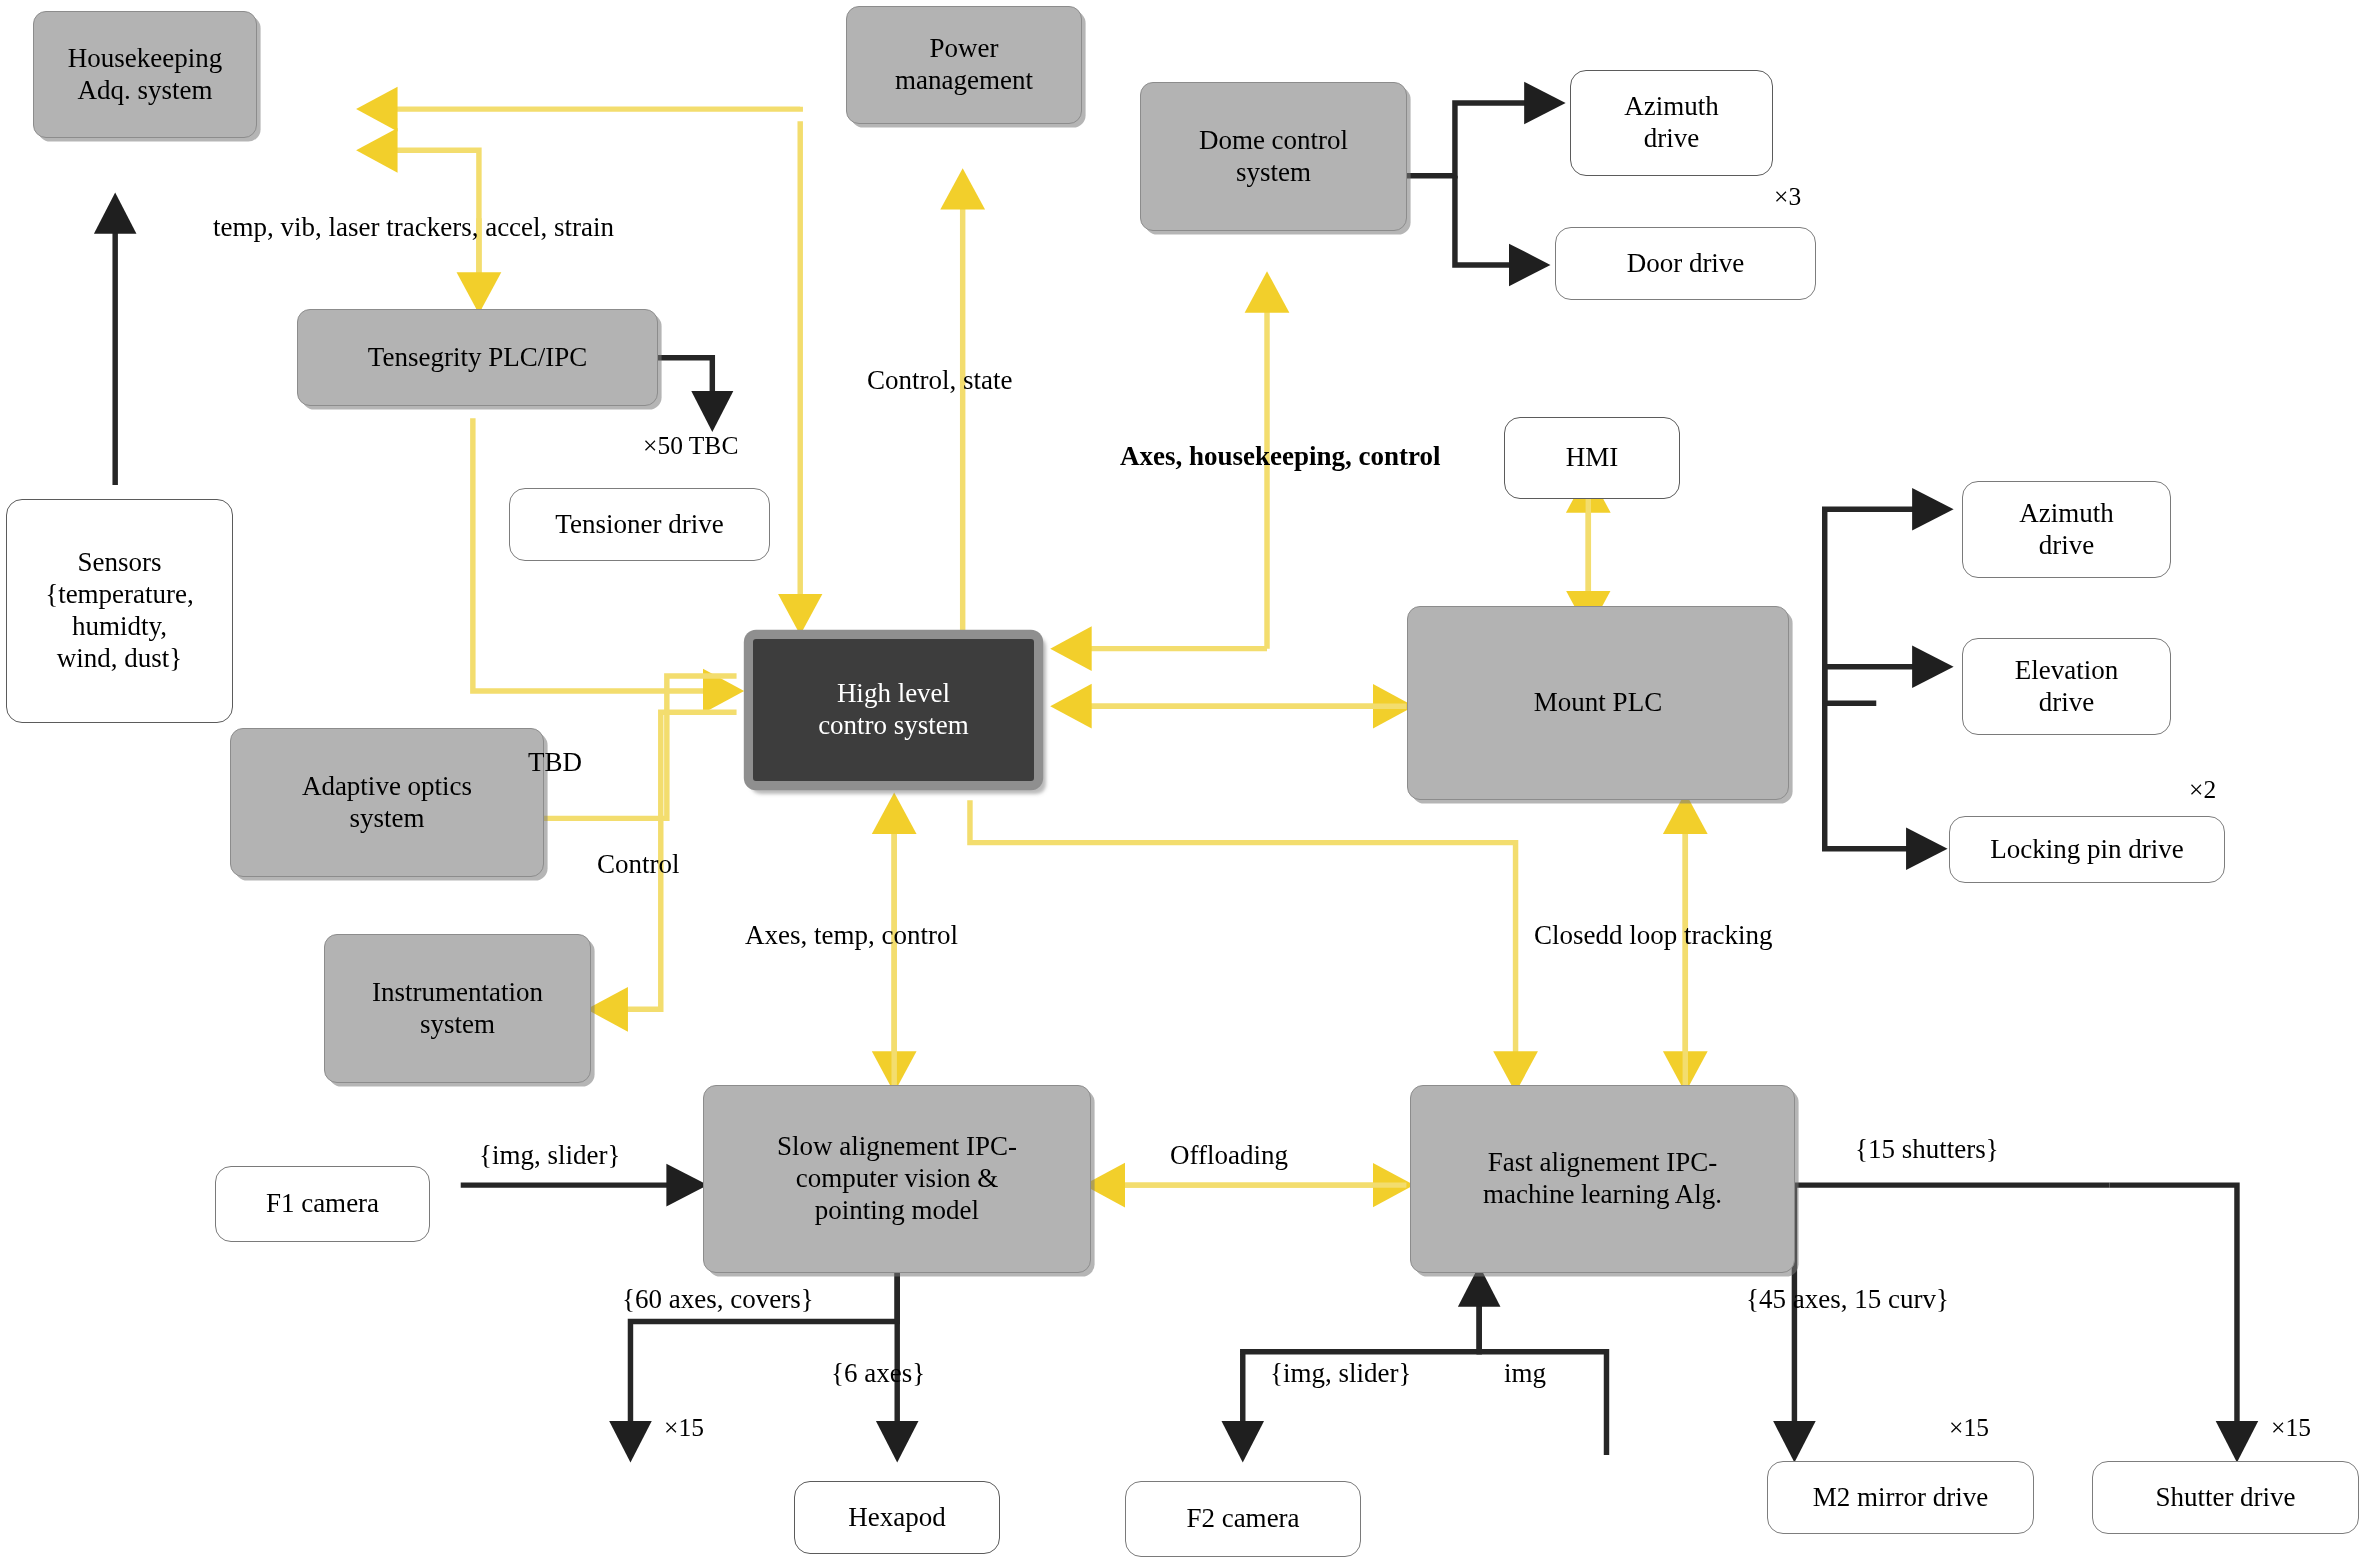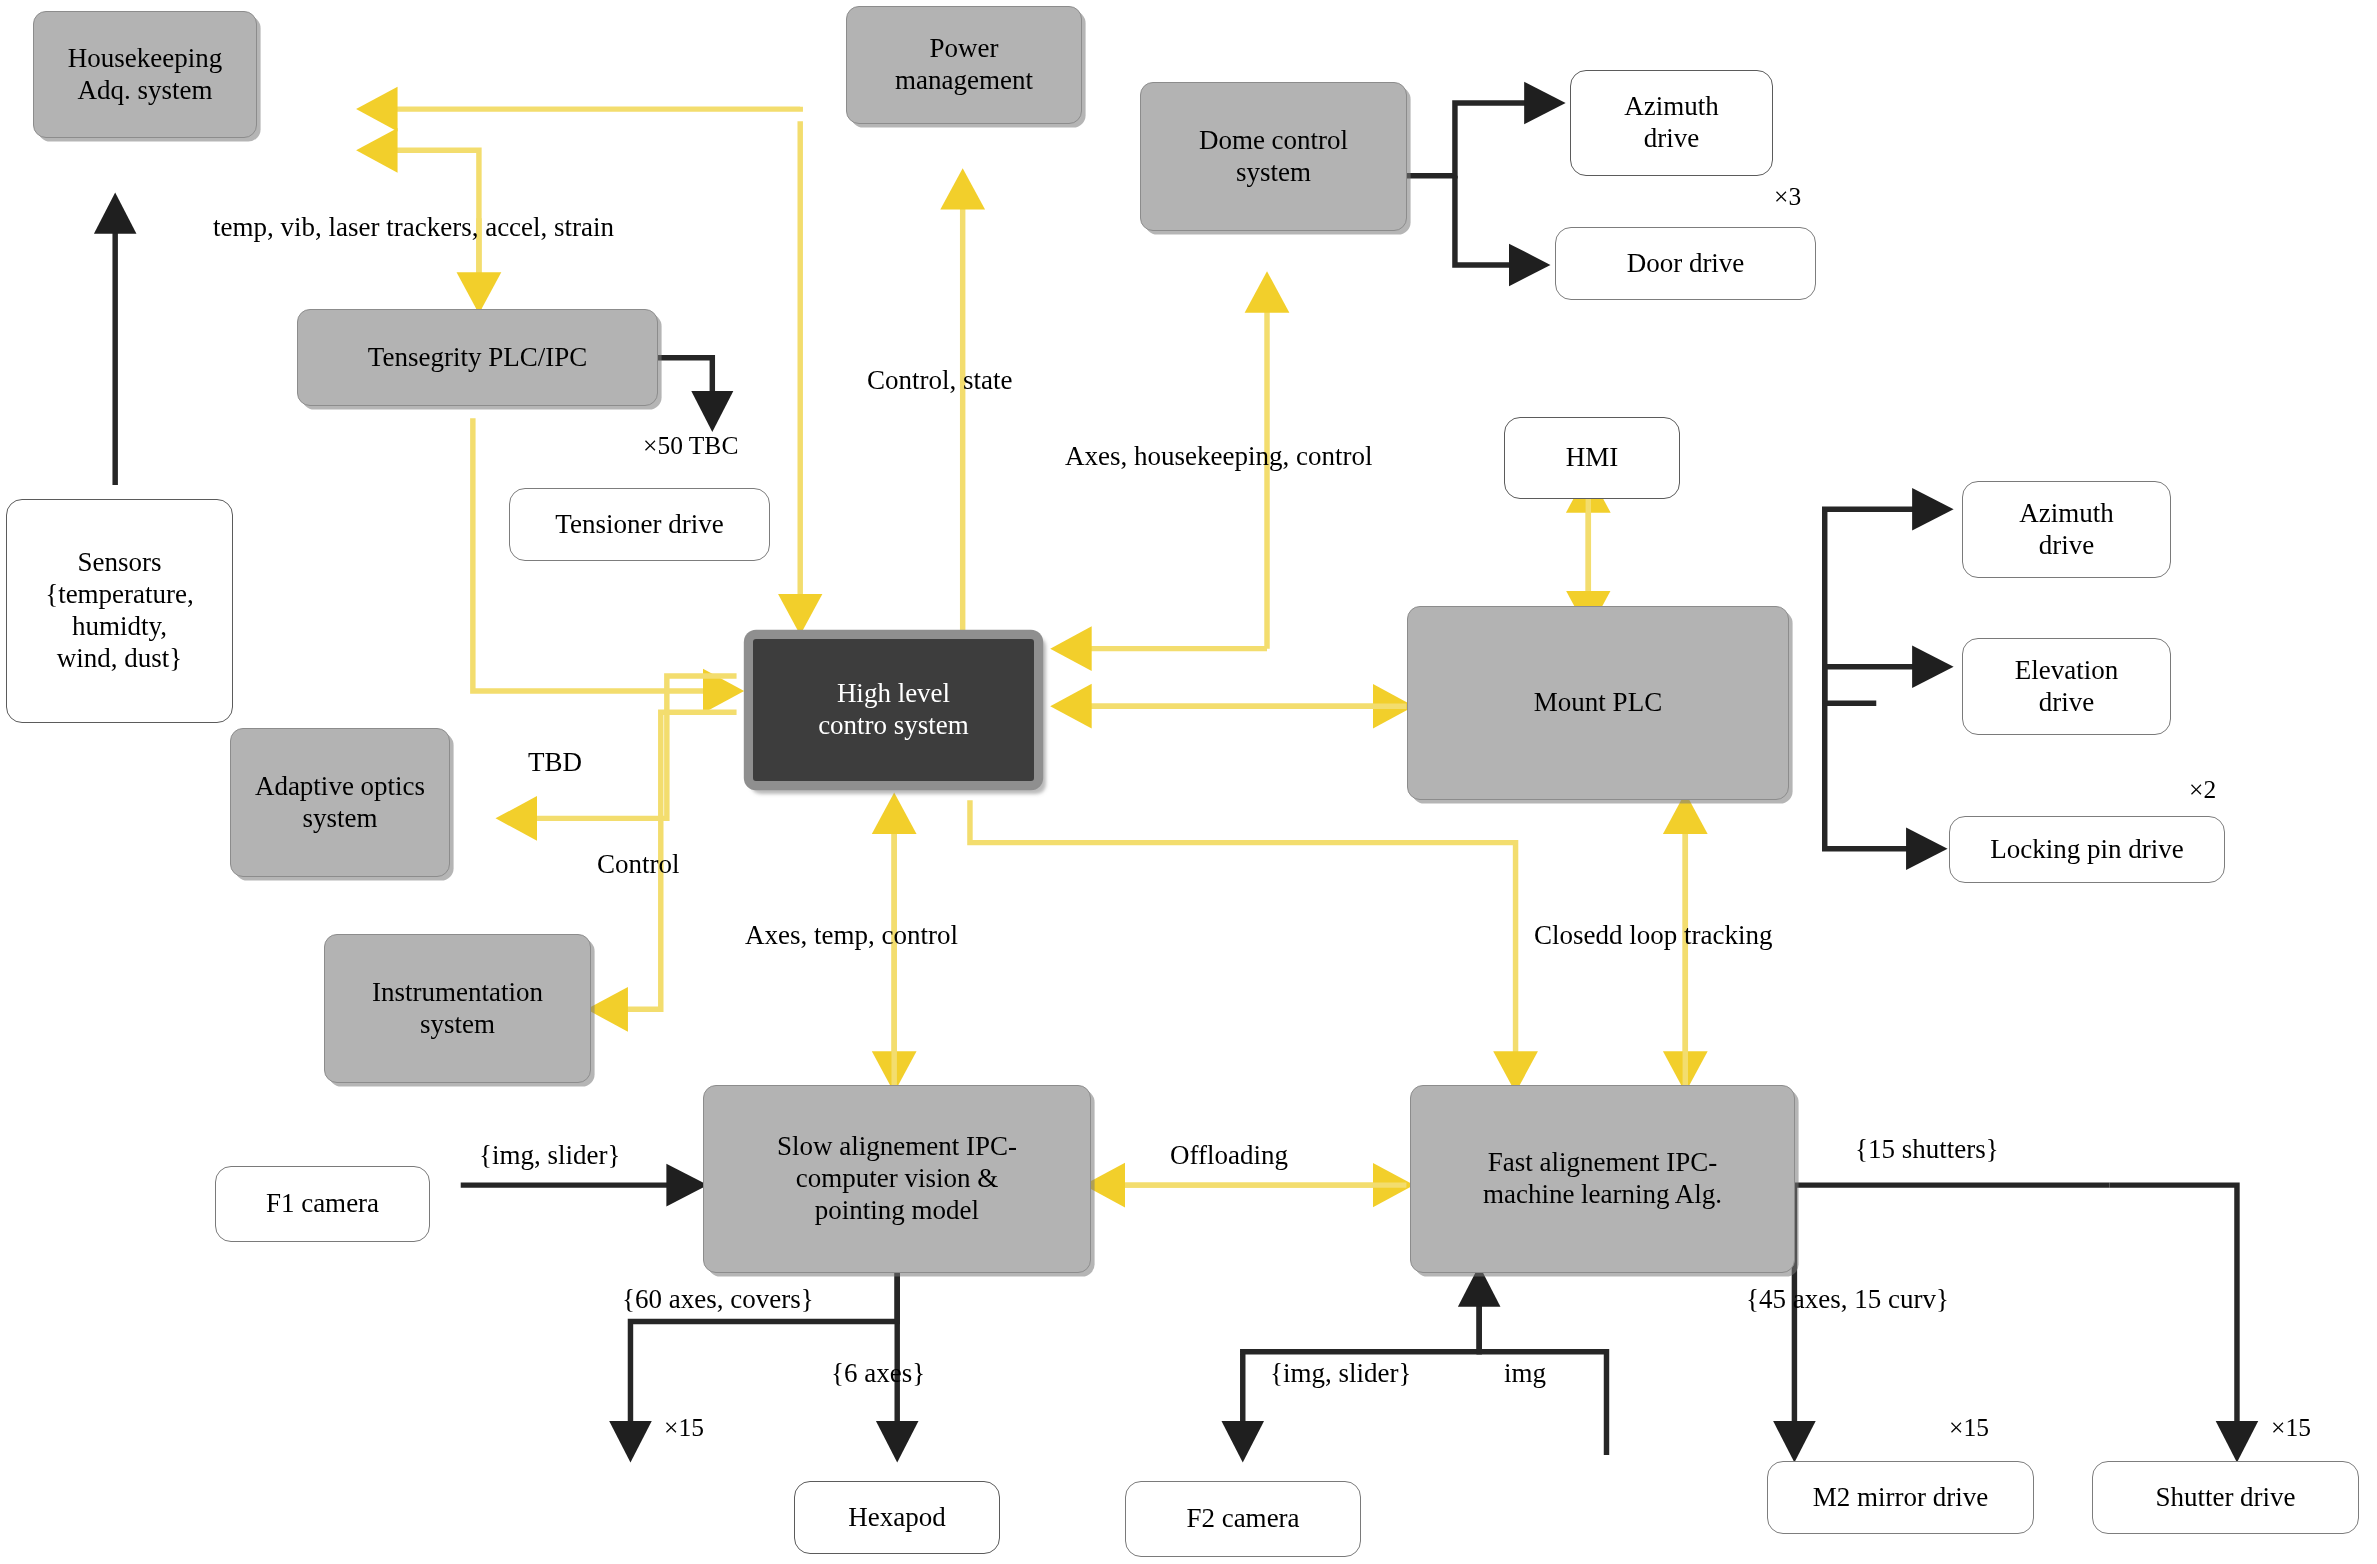--- a/index.html
+++ b/index.html
@@ -174,21 +174,21 @@
 
   <div class="node white thin" style="left:1962px;top:618px;width:209px;height:97px;">
     <span style="white-space:pre-line">Elevation
 drive</span>
     </div>
 
   <div class="node stack" style="left:1949px;top:816px;width:276px;height:67px;">
     <span style="white-space:pre-line">Locking pin drive</span>
     </div>
 
-  <div class="node grey" style="left:230px;top:728px;width:220px;height:149px;">
+  <div class="node grey" style="left:230px;top:728px;width:314px;height:149px;">
     <span style="white-space:pre-line">Adaptive optics
 system</span>
     </div>
 
   <div class="node grey" style="left:324px;top:934px;width:267px;height:149px;">
     <span style="white-space:pre-line">Instrumentation
 system</span>
     </div>
 
   <div class="node white thin" style="left:215px;top:1146px;width:215px;height:76px;">
@@ -219,21 +219,21 @@
   <div class="node stack" style="left:1767px;top:1461px;width:267px;height:73px;">
     <span style="white-space:pre-line">M2 mirror drive</span>
     </div>
 
   <div class="node stack" style="left:2092px;top:1461px;width:267px;height:73px;">
     <span style="white-space:pre-line">Shutter drive</span>
     </div>
 
   <div class="lbl" style="left:213px;top:212px;">temp, vib, laser trackers, accel, strain</div>
   <div class="lbl" style="left:867px;top:365px;">Control, state</div>
-  <div class="lbl" style="left:1065px;top:441px;">Axes, housekeeping, control</div>
+  <div class="lbl" style="left:1120px;top:441px;font-weight:bold;">Axes, housekeeping, control</div>
   <div class="lbl" style="left:528px;top:747px;">TBD</div>
   <div class="lbl" style="left:597px;top:849px;">Control</div>
   <div class="lbl" style="left:745px;top:920px;">Axes, temp, control</div>
   <div class="lbl" style="left:1534px;top:920px;">Closedd loop tracking</div>
   <div class="lbl" style="left:1170px;top:1140px;">Offloading</div>
   <div class="lbl" style="left:479px;top:1140px;">{img, slider}</div>
   <div class="lbl" style="left:622px;top:1284px;">{60 axes, covers}</div>
   <div class="lbl" style="left:831px;top:1358px;">{6 axes}</div>
   <div class="lbl" style="left:1270px;top:1358px;">{img, slider}</div>
   <div class="lbl" style="left:1504px;top:1358px;">img</div>

